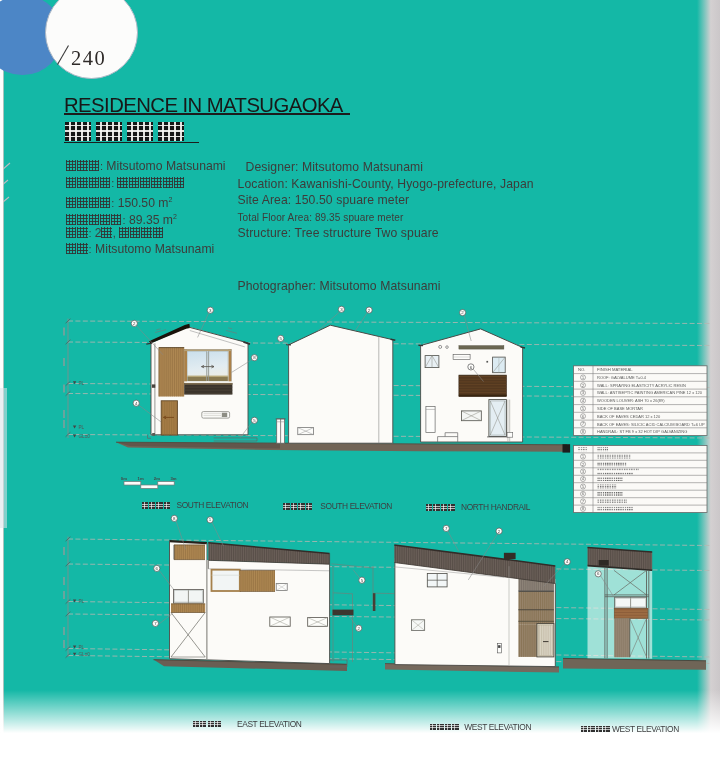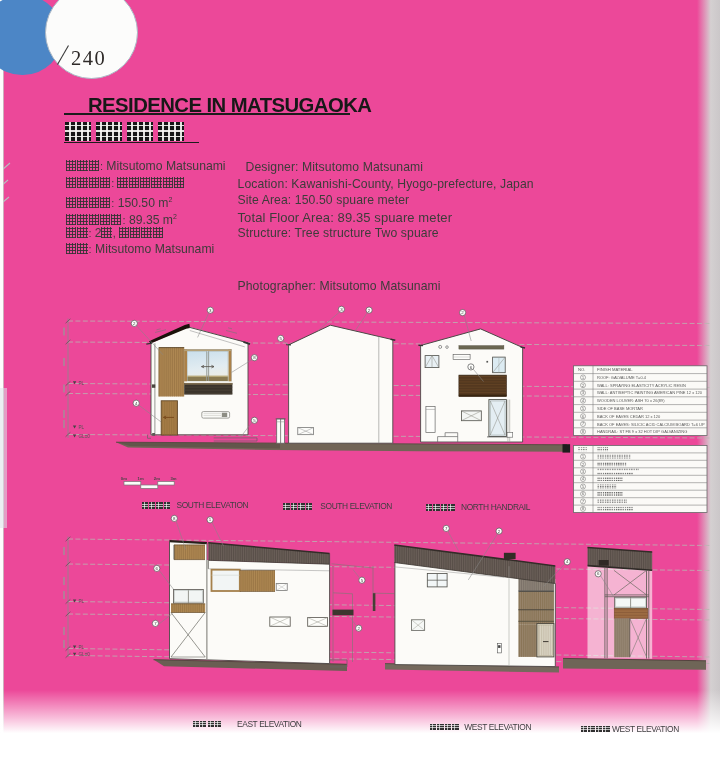--- a/index.html
+++ b/index.html
@@ -1,15 +1,15 @@
 <!DOCTYPE html>
 <html><head><meta charset="utf-8"><style>
 html,body{margin:0;padding:0;}
 body{width:720px;height:762px;overflow:hidden;background:#fff;font-family:"Liberation Sans",sans-serif;}
-#page{position:absolute;left:0;top:0;width:720px;height:762px;background:#ec4899;overflow:hidden;}
+#page{position:absolute;left:0;top:0;width:720px;height:762px;background:#14b8a6;overflow:hidden;}
 .abs{position:absolute;}
 
 i.k{display:inline-block;}
 i.k11{width:10.3px;height:11px;margin:0 1px 0 0;vertical-align:-1px;background:
  repeating-linear-gradient(90deg,rgba(50,50,50,.88) 0 1px,rgba(0,0,0,0) 1px 3.1px),
  repeating-linear-gradient(0deg,rgba(50,50,50,.88) 0 1px,rgba(0,0,0,0) 1px 2.9px);}
 i.kt{width:26px;height:18.5px;margin:0 5.3px 0 0;vertical-align:-2.5px;background:
  repeating-linear-gradient(90deg,rgba(0,0,0,0) 0 4.4px,rgba(247,246,243,.9) 4.4px 5.9px),
  repeating-linear-gradient(0deg,rgba(0,0,0,0) 0 3.9px,rgba(247,246,243,.9) 3.9px 5.4px),
  linear-gradient(#161616,#161616);}
@@ -37,42 +37,42 @@
 <div class="abs" style="left:-17.8px;top:-5.4px;width:80.8px;height:80.8px;border-radius:50%;background:#4c86c6;"></div>
 
 <div class="abs" style="left:44.5px;top:-14.5px;width:93px;height:93px;border-radius:50%;background:#fcfcfb;border:1px solid #a9b6c4;box-sizing:border-box;"></div>
 
 <svg class="abs" style="left:0;top:0" width="120" height="80">
       <path d="M57.5 64.5 L68.5 45.5" stroke="#3a3a3a" stroke-width="1.1" fill="none"></path>
     </svg>
 
 <div class="abs" style="left:71px;top:46.5px;font-family:'Liberation Serif',serif;font-size:20.5px;color:#2e2a28;letter-spacing:1.5px;">240</div>
 
-<div class="abs" style="left:64px;top:94.2px;font-size:20.3px;font-weight:bold;color:#181818;letter-spacing:-0.55px;margin-left:24px;">RESIDENCE IN MATSUGAOKA</div>
+<div class="abs" style="left:64px;top:94.2px;font-size:20.3px;font-weight:normal;color:#181818;letter-spacing:-0.55px;">RESIDENCE IN MATSUGAOKA</div>
 
 <div class="abs" style="left:64px;top:113.2px;width:286px;height:1.9px;background:#1c1c1c;"></div>
 
 <div class="abs" style="left:64.5px;top:122px;"><i class="k kt"></i><i class="k kt"></i><i class="k kt"></i><i class="k kt"></i></div>
 
 <div class="abs" style="left:64px;top:141.6px;width:135px;height:1.9px;background:#1c1c1c;"></div>
 
 <div>
 <div class="abs" style="left:66px;top:160.0px;color:#3d3c3a;font-size:12.2px;line-height:13.5px;"><i class="k k11"></i><i class="k k11"></i><i class="k k11"></i><span style="font-size:11px">:</span><span style="font-size:12.2px;color:#3d3c3a"> Mitsutomo Matsunami</span></div>
 <div class="abs" style="left:66px;top:176.7px;color:#3d3c3a;font-size:12.2px;line-height:13.5px;"><i class="k k11"></i><i class="k k11"></i><i class="k k11"></i><i class="k k11"></i><span style="font-size:11px">: </span><i class="k k11"></i><i class="k k11"></i><i class="k k11"></i><i class="k k11"></i><i class="k k11"></i><i class="k k11"></i></div>
 <div class="abs" style="left:66px;top:193.3px;color:#3d3c3a;font-size:12.2px;line-height:13.5px;"><i class="k k11"></i><i class="k k11"></i><i class="k k11"></i><i class="k k11"></i><span style="font-size:11px">:</span><span style="font-size:12.2px;color:#3d3c3a"> 150.50 m<sup style="font-size:7px">2</sup></span></div>
 <div class="abs" style="left:66px;top:209.9px;color:#3d3c3a;font-size:12.2px;line-height:13.5px;"><i class="k k11"></i><i class="k k11"></i><i class="k k11"></i><i class="k k11"></i><i class="k k11"></i><span style="font-size:11px">:</span><span style="font-size:12.2px;color:#3d3c3a"> 89.35 m<sup style="font-size:7px">2</sup></span></div>
 <div class="abs" style="left:66px;top:226.6px;color:#3d3c3a;font-size:12.2px;line-height:13.5px;"><i class="k k11"></i><i class="k k11"></i><span style="font-size:11px">: </span><span style="font-size:12px">2</span><i class="k k11"></i><span style="font-size:11px">, </span><i class="k k11"></i><i class="k k11"></i><i class="k k11"></i><i class="k k11"></i></div>
 <div class="abs" style="left:66px;top:243.2px;color:#3d3c3a;font-size:12.2px;line-height:13.5px;"><i class="k k11"></i><i class="k k11"></i><span style="font-size:11px">:</span><span style="font-size:12.2px;color:#3d3c3a"> Mitsutomo Matsunami</span></div>
 </div>
 
 <div>
 <div class="abs" style="left:237.5px;top:160.8px;font-size:12.2px;line-height:13.5px;color:#3d3c3a;letter-spacing:0.1px;margin-left:8px;">Designer: Mitsutomo Matsunami</div>
 <div class="abs" style="left:237.5px;top:177.5px;font-size:12.2px;line-height:13.5px;color:#3d3c3a;letter-spacing:0.1px;">Location: Kawanishi-County, Hyogo-prefecture, Japan</div>
 <div class="abs" style="left:237.5px;top:194.1px;font-size:12.2px;line-height:13.5px;color:#3d3c3a;letter-spacing:0.1px;">Site Area: 150.50 spuare meter</div>
-<div class="abs" style="left:237.5px;top:210.8px;font-size:13px;line-height:13.5px;color:#3d3c3a;letter-spacing:0.1px;">Total Floor Area: 89.35 spuare meter</div>
+<div class="abs" style="left:237.5px;top:210.8px;font-size:10px;line-height:13.5px;color:#3d3c3a;letter-spacing:0.1px;">Total Floor Area: 89.35 spuare meter</div>
 <div class="abs" style="left:237.5px;top:227.4px;font-size:12.2px;line-height:13.5px;color:#3d3c3a;letter-spacing:0.1px;">Structure: Tree structure Two spuare</div>
 <div class="abs" style="left:237.5px;top:244.1px;font-size:12.2px;line-height:13.5px;color:#3d3c3a;letter-spacing:0.1px;margin-top:36px;">Photographer: Mitsutomo Matsunami</div>
 </div>
 <svg class="abs" style="left:0;top:0;filter:blur(0.22px)" width="720" height="762" viewBox="0 0 720 762">
       <defs>
         <pattern id="tx1" width="2.4" height="2.2" patternUnits="userSpaceOnUse">
           <rect width="1.3" height="1.2" fill="#5e5e5e"></rect>
         </pattern>
         <pattern id="tx2" width="2.2" height="2.4" patternUnits="userSpaceOnUse">
           <rect width="1.2" height="1.4" fill="#575757"></rect>

